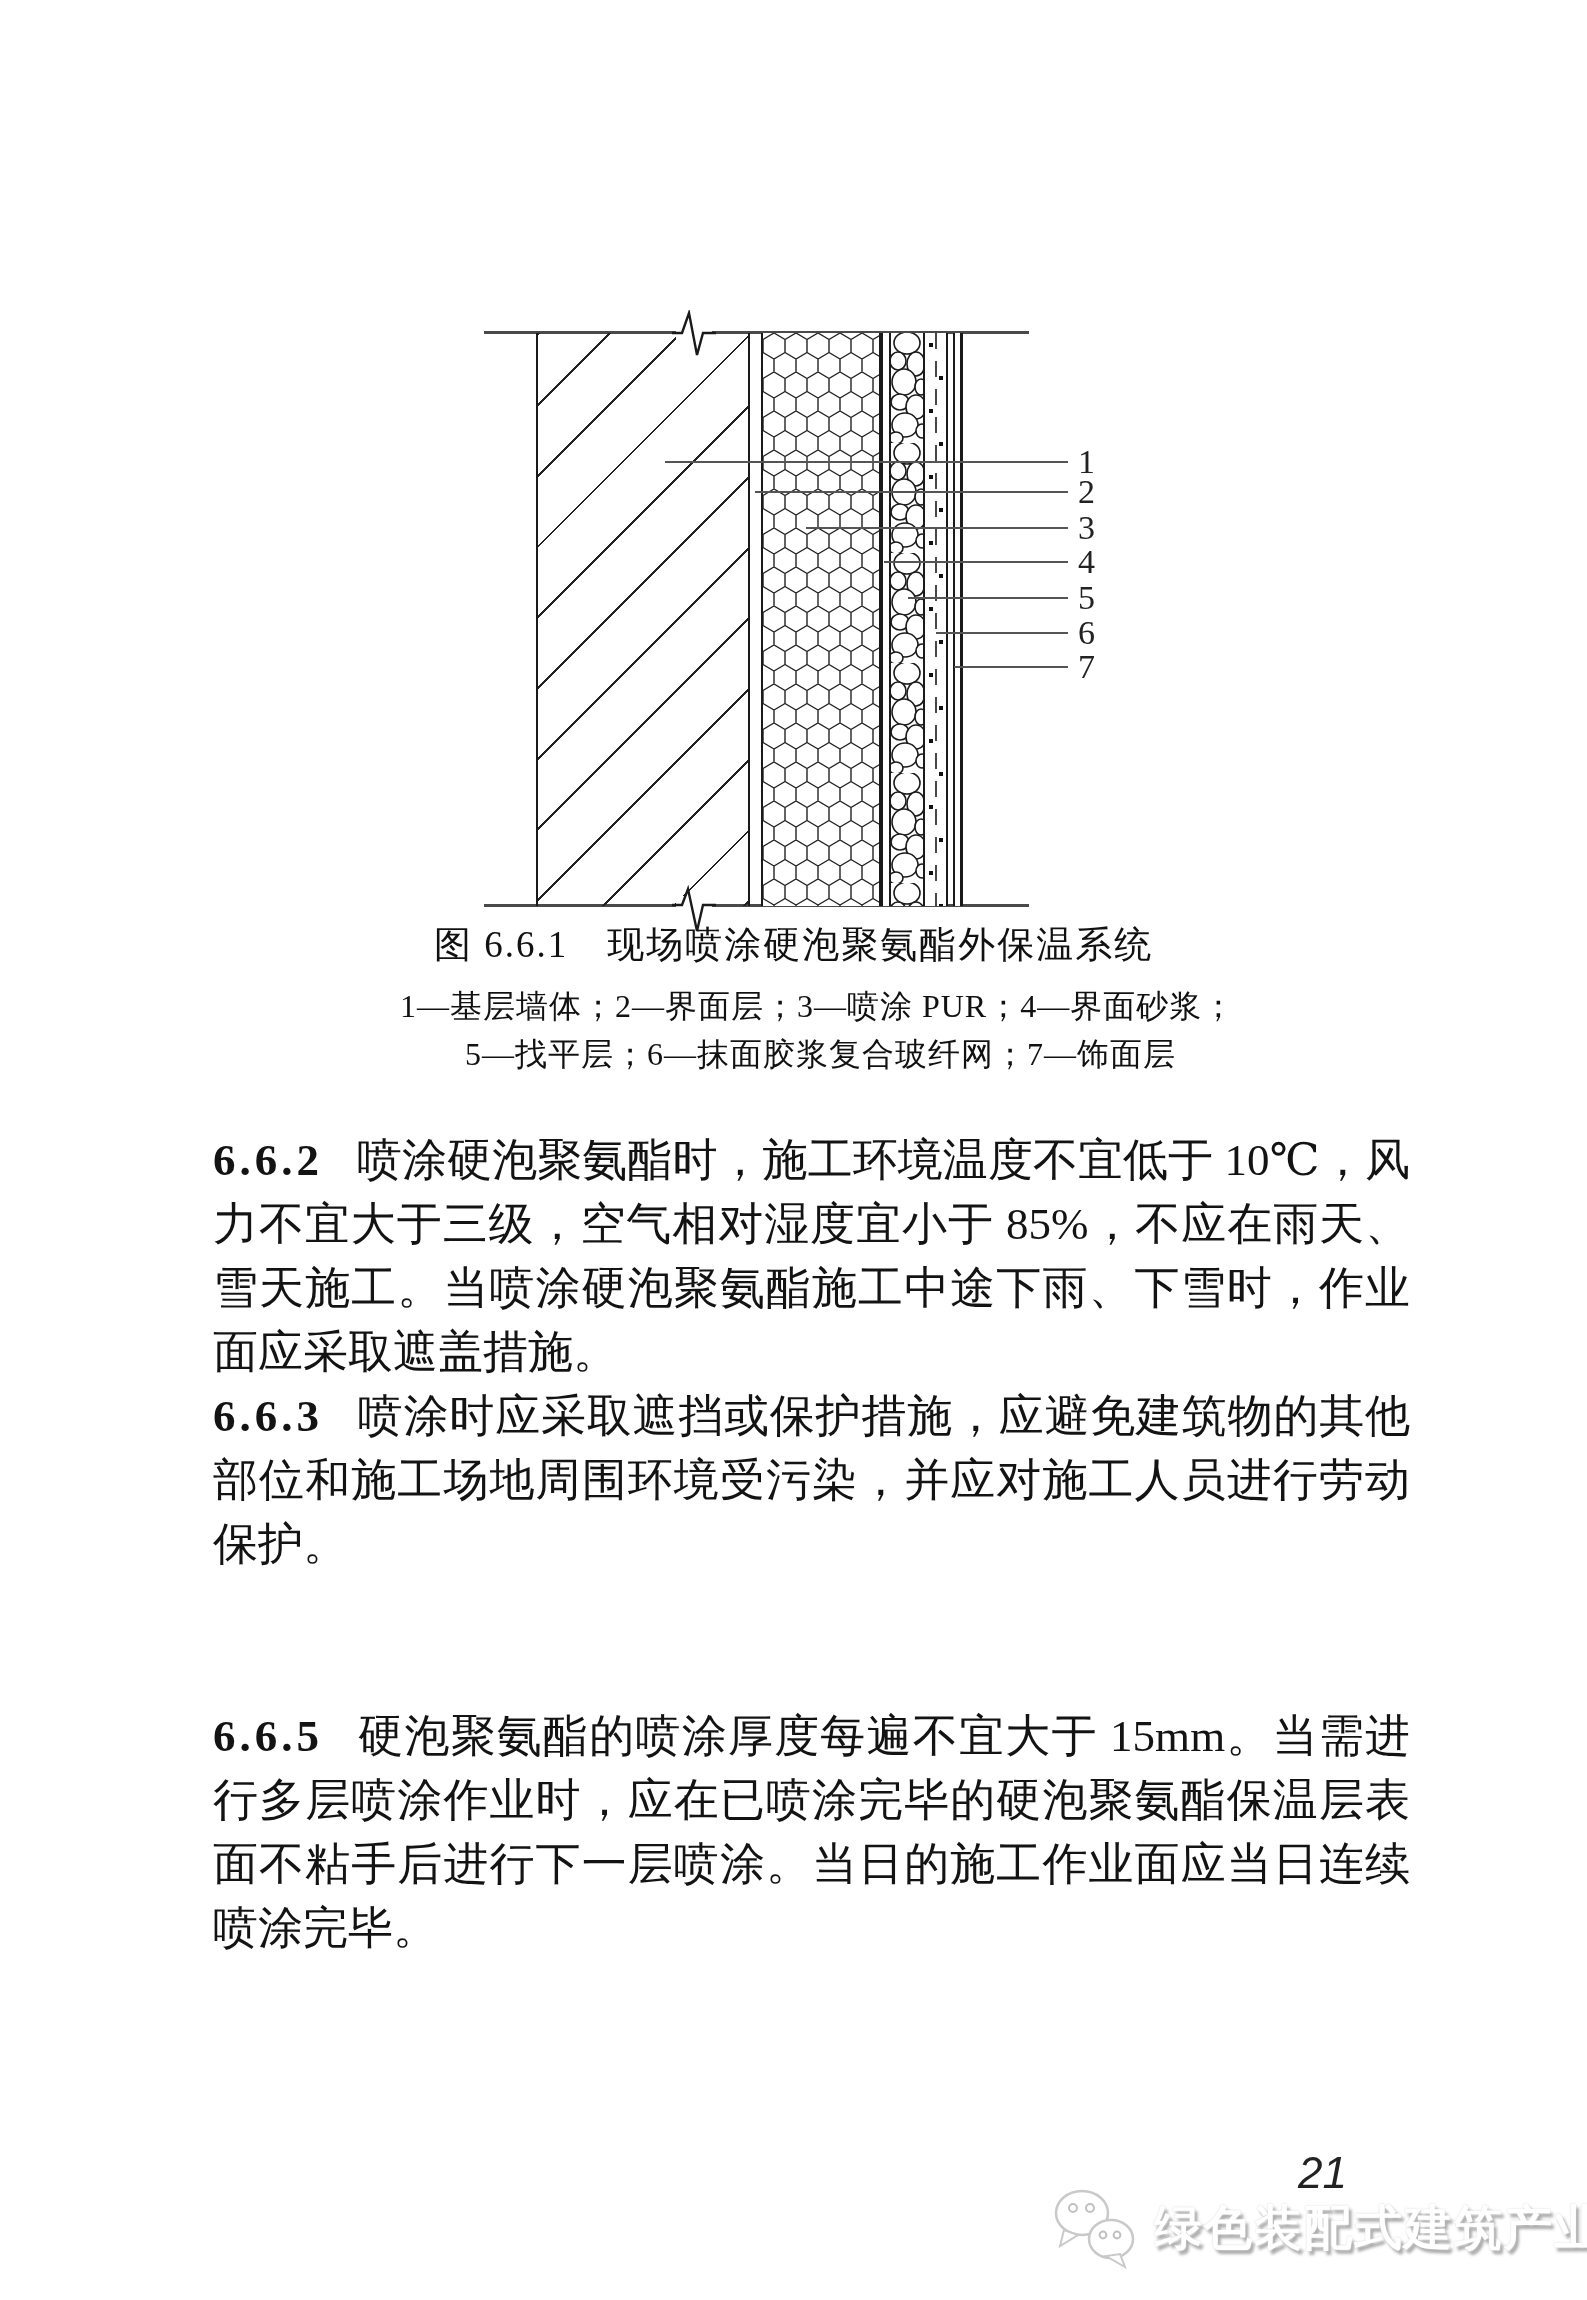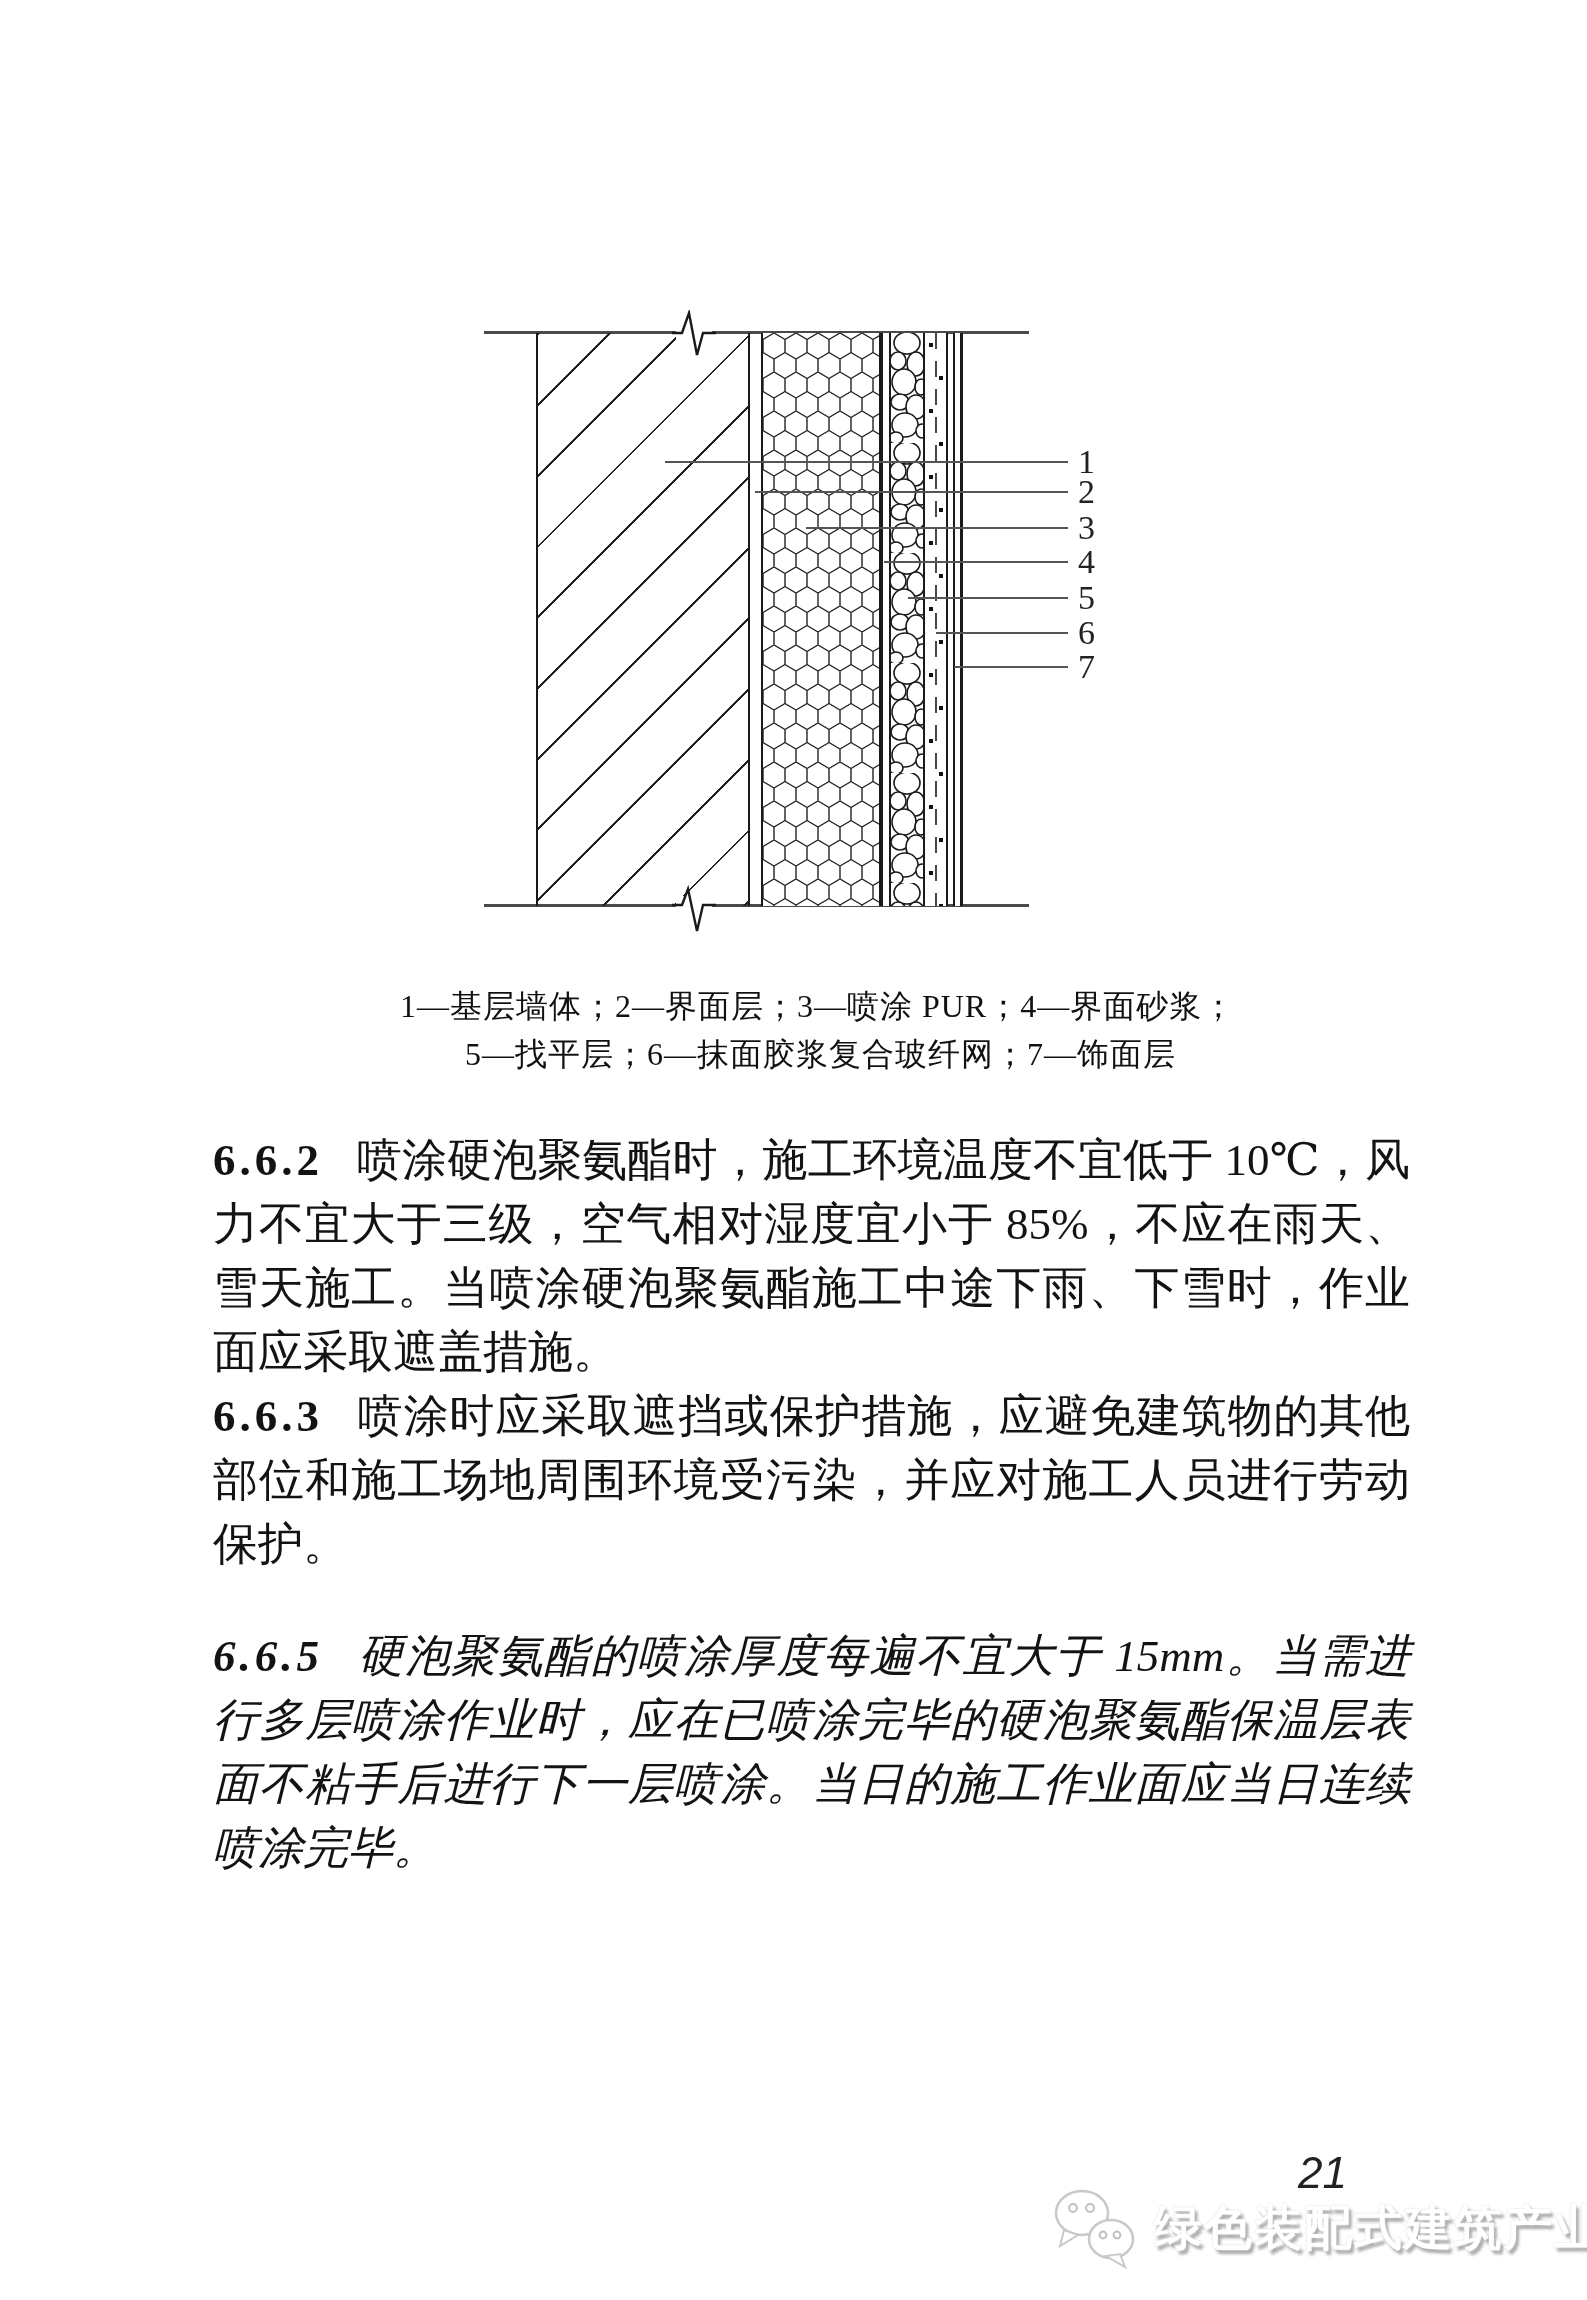--- a/index.html
+++ b/index.html
@@ -147,30 +147,31 @@
 
     <span class="leader-num" style="left:1078px;top:441px;">1</span>
     <span class="leader-num" style="left:1078px;top:471px;">2</span>
     <span class="leader-num" style="left:1078px;top:507px;">3</span>
     <span class="leader-num" style="left:1078px;top:541px;">4</span>
     <span class="leader-num" style="left:1078px;top:577px;">5</span>
     <span class="leader-num" style="left:1078px;top:612px;">6</span>
     <span class="leader-num" style="left:1078px;top:646px;">7</span>
   </div>
 
+  <div class="fig-caption">图 6.6.1　现场喷涂硬泡聚氨酯外保温系统</div>
   <div class="fig-legend1">1—基层墙体；2—界面层；3—喷涂 PUR；4—界面砂浆；</div>
   <div class="fig-legend2">5—找平层；6—抹面胶浆复合玻纤网；7—饰面层</div>
 
   <p class="para" style="top:1120px;">
     <span class="pnum">6.6.2</span><span>喷涂硬泡聚氨酯时，施工环境温度不宜低于 10℃，风力不宜大于三级，空气相对湿度宜小于 85%，不应在雨天、雪天施工。当喷涂硬泡聚氨酯施工中途下雨、下雪时，作业面应采取遮盖措施。</span>
   </p>
   <p class="para" style="top:1376px;">
     <span class="pnum">6.6.3</span><span>喷涂时应采取遮挡或保护措施，应避免建筑物的其他部位和施工场地周围环境受污染，并应对施工人员进行劳动保护。</span>
   </p>
-  <p class="para" style="top:1616px;font-style:italic;">
+  <p class="para" style="top:1696px;">
     <span class="pnum">6.6.5</span><span>硬泡聚氨酯的喷涂厚度每遍不宜大于 15mm。当需进行多层喷涂作业时，应在已喷涂完毕的硬泡聚氨酯保温层表面不粘手后进行下一层喷涂。当日的施工作业面应当日连续喷涂完毕。</span>
   </p>
 
   <div class="page-num">21</div>
 
   <div class="watermark">
     <svg width="96" height="84" viewBox="0 0 96 84" style="margin-right:10px;">
       <g fill="#ffffff" stroke="#c9c9c9" stroke-width="2.5">
         <ellipse cx="34" cy="27" rx="26" ry="22"></ellipse>
         <polygon points="16,44 12,60 30,49" stroke-width="2"></polygon>

